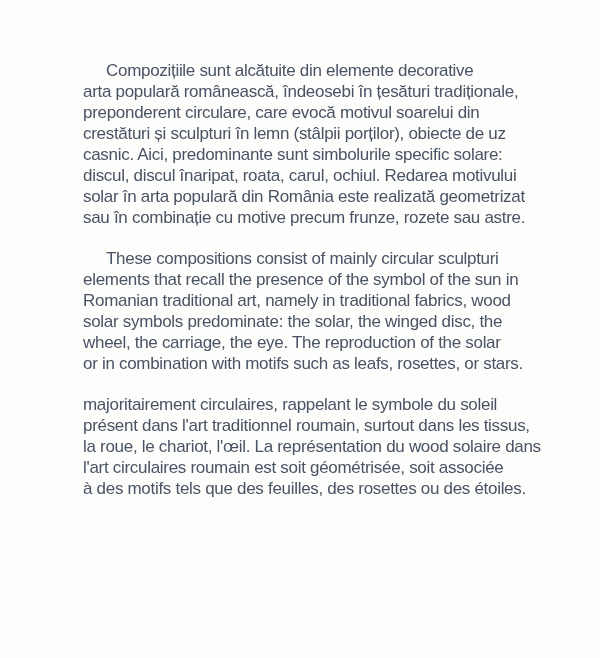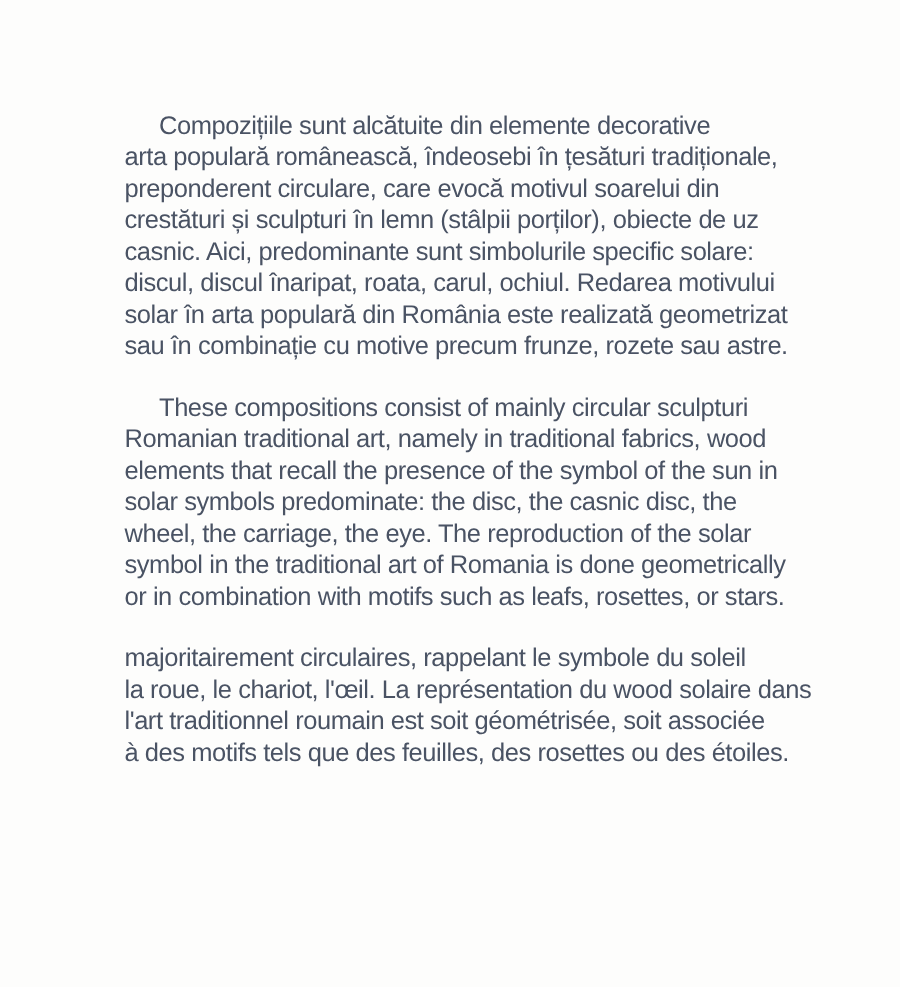--- a/index.html
+++ b/index.html
@@ -23,21 +23,21 @@
     top: 60px;
     width: 495px;
     font-family: "Liberation Sans", "DejaVu Sans", sans-serif;
     font-size: 17px;
     line-height: 21px;
     letter-spacing: -0.3px;
     color: #4a5364;
     font-weight: 400;
   }
   .para {
-    margin: 13px 0 20px 0;
+    margin: 0 0 20px 0;
   }
   .para:last-child {
     margin-bottom: 0;
   }
   .line {
     white-space: pre;
   }
   .line.indent {
     padding-left: 23px;
   }
@@ -54,29 +54,29 @@
       <div class="line">preponderent circulare, care evocă motivul soarelui din</div>
       <div class="line">crestături și sculpturi în lemn (stâlpii porților), obiecte de uz</div>
       <div class="line">casnic. Aici, predominante sunt simbolurile specific solare:</div>
       <div class="line">discul, discul înaripat, roata, carul, ochiul. Redarea motivului</div>
       <div class="line">solar în arta populară din România este realizată geometrizat</div>
       <div class="line">sau în combinație cu motive precum frunze, rozete sau astre.</div>
     </div>
 
     <div class="para">
       <div class="line indent">These compositions consist of mainly circular sculpturi</div>
+      <div class="line">elements that recall the presence of the symbol of the sun in</div>
       <div class="line">Romanian traditional art, namely in traditional fabrics, wood</div>
-      <div class="line">elements that recall the presence of the symbol of the sun in</div>
-      <div class="line">solar symbols predominate: the disc, the casnic disc, the</div>
+      <div class="line">solar symbols predominate: the solar, the winged disc, the</div>
       <div class="line">wheel, the carriage, the eye. The reproduction of the solar</div>
-      <div class="line">symbol in the traditional art of Romania is done geometrically</div>
       <div class="line">or in combination with motifs such as leafs, rosettes, or stars.</div>
     </div>
 
     <div class="para">
       <div class="line">majoritairement circulaires, rappelant le symbole du soleil</div>
+      <div class="line">présent dans l'art traditionnel roumain, surtout dans les tissus,</div>
       <div class="line">la roue, le chariot, l'œil. La représentation du wood solaire dans</div>
-      <div class="line">l'art traditionnel roumain est soit géométrisée, soit associée</div>
+      <div class="line">l'art circulaires roumain est soit géométrisée, soit associée</div>
       <div class="line">à des motifs tels que des feuilles, des rosettes ou des étoiles.</div>
     </div>
 
   </div>
 </div>
 
 </body></html>

